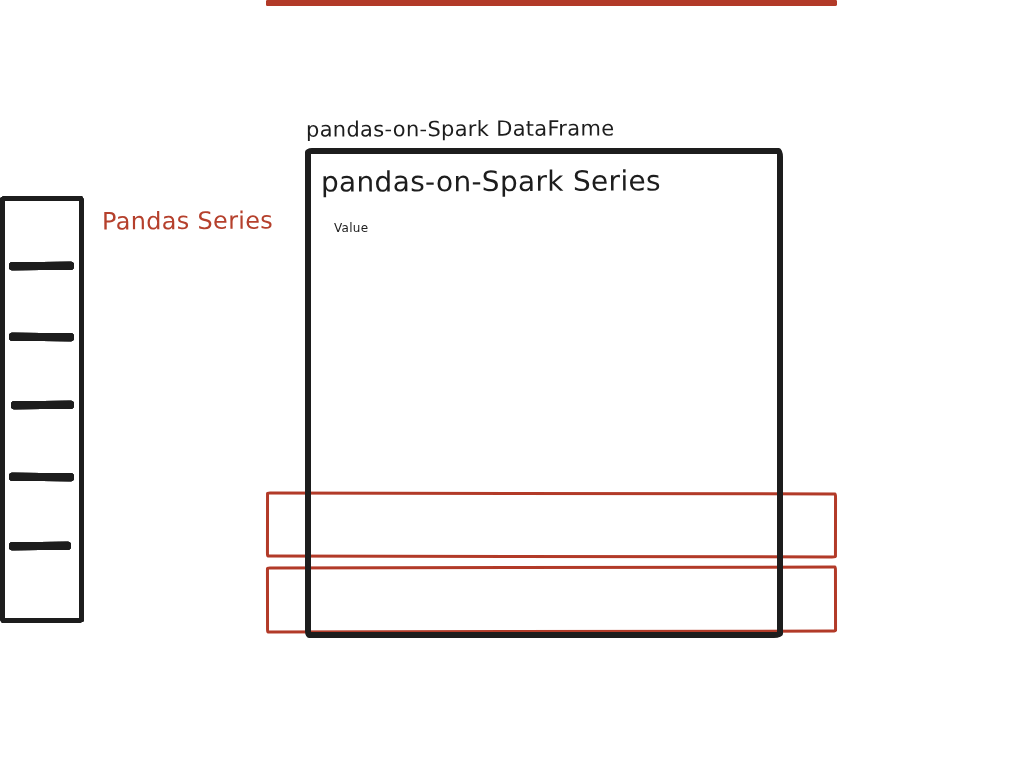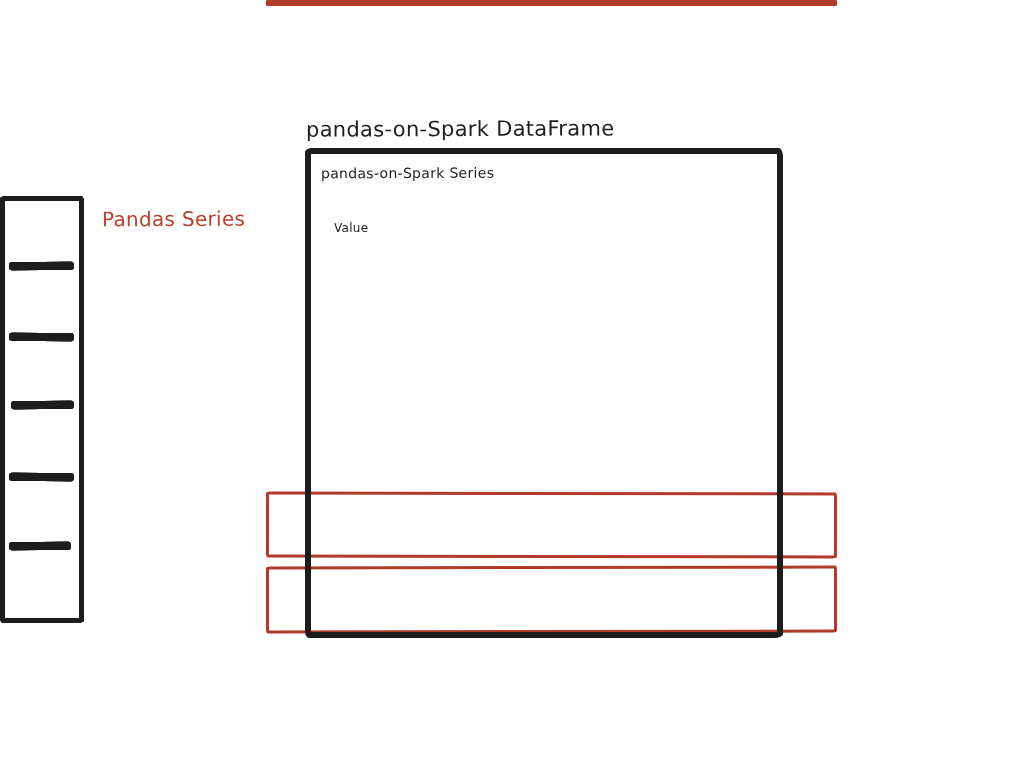--- a/index.html
+++ b/index.html
@@ -22,27 +22,27 @@
     color:var(--ink);
     white-space:nowrap;
   }
   #df-title{
     position:absolute;left:306px;top:117px;
     font-size:21px;font-weight:500;
     transform:rotate(-0.25deg);
   }
   #series-label{
     position:absolute;left:321px;top:165px;
-    font-size:14px;font-weight:500;
+    font-size:28px;font-weight:500;
     z-index:4;
     transform:rotate(-0.2deg);
   }
   #pandas-series-label{
     position:absolute;left:102px;top:207px;
-    font-size:20px;font-weight:500;
+    font-size:24px;font-weight:500;
     color:var(--red-text);
     z-index:4;
     transform:rotate(-0.3deg);
   }
   #value-label{
     position:absolute;left:334px;top:221px;
     font-size:12px;font-weight:500;
     z-index:4;
   }
   

